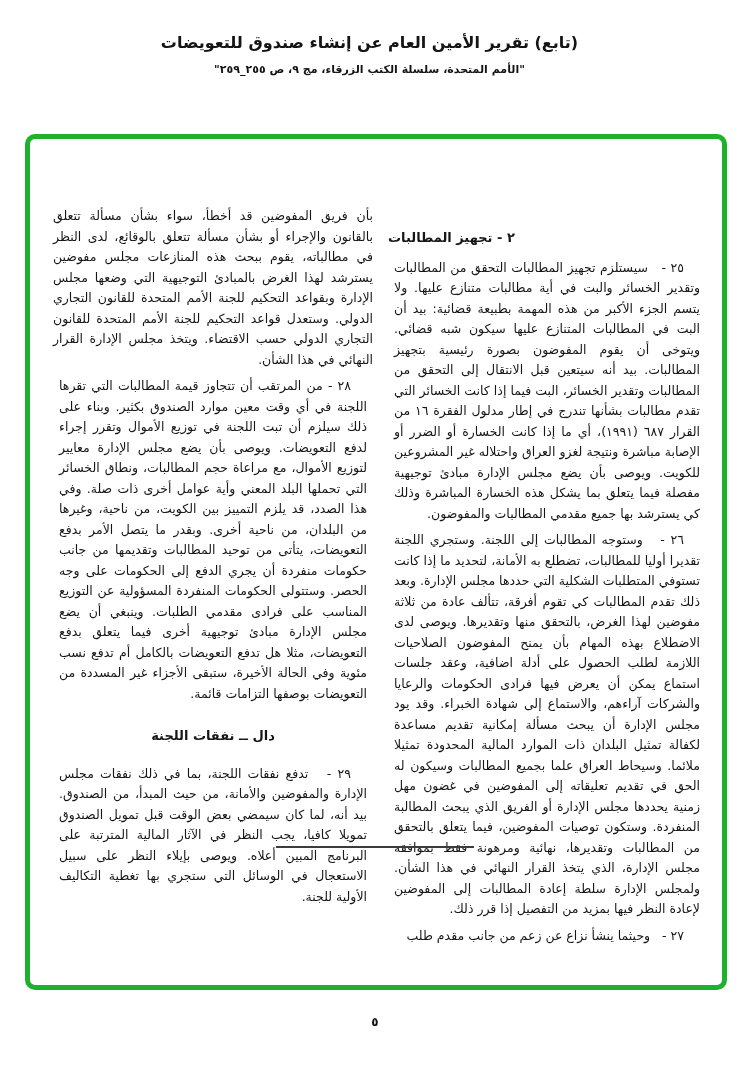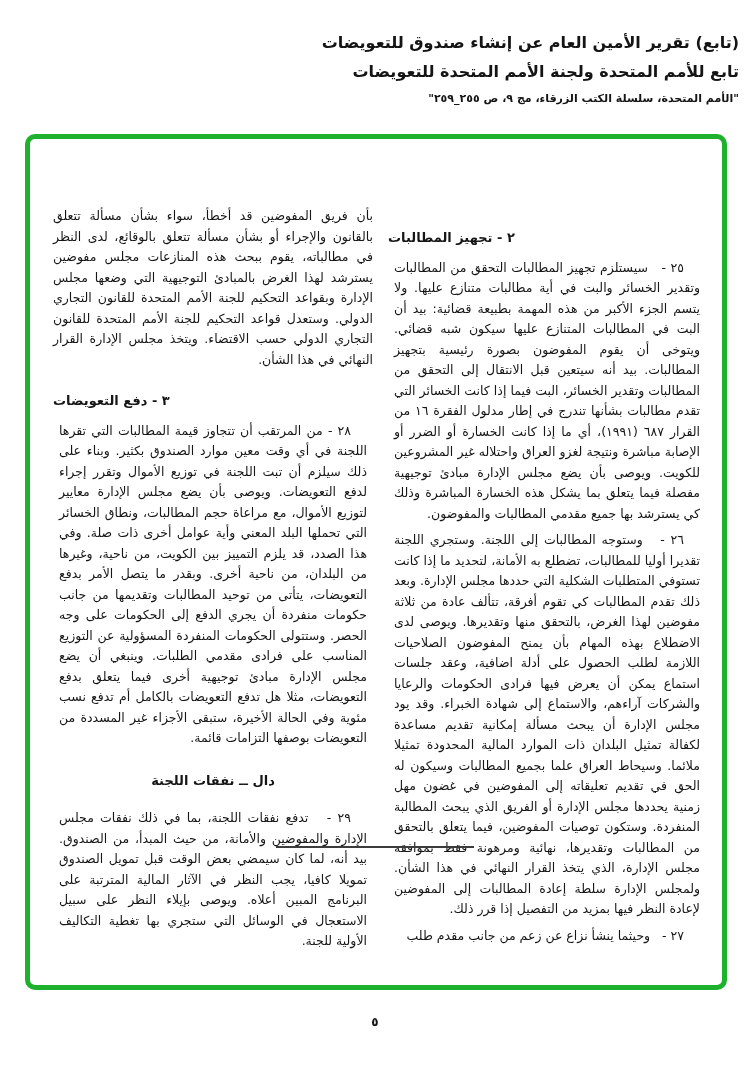--- a/index.html
+++ b/index.html
@@ -1,20 +1,20 @@
 <!DOCTYPE html>
 <html lang="ar"><head>
 <meta charset="utf-8">
 <style>
   html, body { margin: 0; padding: 0; background: #ffffff; }
   .page {
     position: relative; width: 750px; height: 1067px; background: #ffffff;
     overflow: hidden; font-family: "DejaVu Sans", sans-serif; color: #141414;
   }
-  .doc-header { position: absolute; top: 33px; left: 0; width: 739px; text-align: right; direction: rtl; }
+  .doc-header { position: absolute; top: 33px; left: 0; width: 739px; text-align: center; direction: rtl; }
   .title1 { font-size: 16px; font-weight: bold; margin: 0; }
   .title2 { font-size: 16px; font-weight: bold; margin: 10px 0 0 0; }
   .source { font-size: 11px; font-weight: bold; margin: 11px 0 0 0; letter-spacing: 0.2px; }
   .doc-border {
     position: absolute; left: 25px; top: 134px; width: 692px; height: 846px;
     border: 5px solid #1eb12e; border-radius: 10px; box-sizing: content-box;
   }
   .col {
     position: absolute; direction: rtl; text-align: justify;
     font-size: 12.5px; line-height: 20.5px; color: #161616;
@@ -29,36 +29,34 @@
   .end-divider { position: absolute; left: 276px; top: 846px; width: 198px; height: 2px; background: #3c3c3c; }
   .page-number { position: absolute; left: 0; top: 1015px; width: 750px; text-align: center; font-size: 12px; font-weight: bold; }
 </style>
 </head>
 <body>
 
 <div class="page">
 
   <div class="doc-header">
     <p class="title1">(تابع) تقرير الأمين العام عن إنشاء صندوق للتعويضات</p>
-    <p class="title2">تابع للأمم المتحدة ولجنة الأمم المتحدة للتعويضات</p>
     <p class="source">"الأمم المتحدة، سلسلة الكتب الزرقاء، مج ٩، ص ٢٥٥_٢٥٩"</p>
   </div>
 
   <div class="doc-border" style="border-color: rgb(30, 177, 46);"></div>
 
   <div class="col col-right">
     <p class="sec-heading">٢ - تجهيز المطالبات</p>
     <p class="para">٢٥ -&nbsp;&nbsp;&nbsp;سيستلزم تجهيز المطالبات التحقق من المطالبات وتقدير الخسائر والبت في أية مطالبات متنازع عليها. ولا يتسم الجزء الأكبر من هذه المهمة بطبيعة قضائية: بيد أن البت في المطالبات المتنازع عليها سيكون شبه قضائي. ويتوخى أن يقوم المفوضون بصورة رئيسية بتجهيز المطالبات. بيد أنه سيتعين قبل الانتقال إلى التحقق من المطالبات وتقدير الخسائر، البت فيما إذا كانت الخسائر التي تقدم مطالبات بشأنها تندرج في إطار مدلول الفقرة ١٦ من القرار ٦٨٧ (١٩٩١)، أي ما إذا كانت الخسارة أو الضرر أو الإصابة مباشرة ونتيجة لغزو العراق واحتلاله غير المشروعين للكويت. ويوصى بأن يضع مجلس الإدارة مبادئ توجيهية مفصلة فيما يتعلق بما يشكل هذه الخسارة المباشرة وذلك كي يسترشد بها جميع مقدمي المطالبات والمفوضون.</p>
     <p class="para">٢٦ -&nbsp;&nbsp;&nbsp;وستوجه المطالبات إلى اللجنة. وستجري اللجنة تقديرا أوليا للمطالبات، تضطلع به الأمانة، لتحديد ما إذا كانت تستوفي المتطلبات الشكلية التي حددها مجلس الإدارة. وبعد ذلك تقدم المطالبات كي تقوم أفرقة، تتألف عادة من ثلاثة مفوضين لهذا الغرض، بالتحقق منها وتقديرها. ويوصى لدى الاضطلاع بهذه المهام بأن يمنح المفوضون الصلاحيات اللازمة لطلب الحصول على أدلة اضافية، وعقد جلسات استماع يمكن أن يعرض فيها فرادى الحكومات والرعايا والشركات آراءهم، والاستماع إلى شهادة الخبراء. وقد يود مجلس الإدارة أن يبحث مسألة إمكانية تقديم مساعدة لكفالة تمثيل البلدان ذات الموارد المالية المحدودة تمثيلا ملائما. وسيحاط العراق علما بجميع المطالبات وسيكون له الحق في تقديم تعليقاته إلى المفوضين في غضون مهل زمنية يحددها مجلس الإدارة أو الفريق الذي يبحث المطالبة المنفردة. وستكون توصيات المفوضين، فيما يتعلق بالتحقق من المطالبات وتقديرها، نهائية ومرهونة فقط بموافقة مجلس الإدارة، الذي يتخذ القرار النهائي في هذا الشأن. ولمجلس الإدارة سلطة إعادة المطالبات إلى المفوضين لإعادة النظر فيها بمزيد من التفصيل إذا قرر ذلك.</p>
     <p class="para">٢٧ -&nbsp;&nbsp;&nbsp;وحيثما ينشأ نزاع عن زعم من جانب مقدم طلب</p>
   </div>
 
   <div class="col col-left">
     <p class="cont">بأن فريق المفوضين قد أخطأ، سواء بشأن مسألة تتعلق بالقانون والإجراء أو بشأن مسألة تتعلق بالوقائع، لدى النظر في مطالباته، يقوم ببحث هذه المنازعات مجلس مفوضين يسترشد لهذا الغرض بالمبادئ التوجيهية التي وضعها مجلس الإدارة وبقواعد التحكيم للجنة الأمم المتحدة للقانون التجاري الدولي. وستعدل قواعد التحكيم للجنة الأمم المتحدة للقانون التجاري الدولي حسب الاقتضاء. ويتخذ مجلس الإدارة القرار النهائي في هذا الشأن.</p>
-    <p class="sec-heading mid">٣ - دفع التعويضات</p>
     <p class="para">٢٨ - من المرتقب أن تتجاوز قيمة المطالبات التي تقرها اللجنة في أي وقت معين موارد الصندوق بكثير. وبناء على ذلك سيلزم أن تبت اللجنة في توزيع الأموال وتقرر إجراء لدفع التعويضات. ويوصى بأن يضع مجلس الإدارة معايير لتوزيع الأموال، مع مراعاة حجم المطالبات، ونطاق الخسائر التي تحملها البلد المعني وأية عوامل أخرى ذات صلة. وفي هذا الصدد، قد يلزم التمييز بين الكويت، من ناحية، وغيرها من البلدان، من ناحية أخرى. وبقدر ما يتصل الأمر بدفع التعويضات، يتأتى من توحيد المطالبات وتقديمها من جانب حكومات منفردة أن يجري الدفع إلى الحكومات على وجه الحصر. وستتولى الحكومات المنفردة المسؤولية عن التوزيع المناسب على فرادى مقدمي الطلبات. وينبغي أن يضع مجلس الإدارة مبادئ توجيهية أخرى فيما يتعلق بدفع التعويضات، مثلا هل تدفع التعويضات بالكامل أم تدفع نسب مئوية وفي الحالة الأخيرة، ستبقى الأجزاء غير المسددة من التعويضات بوصفها التزامات قائمة.</p>
     <p class="center-heading">دال ــ نفقات اللجنة</p>
     <p class="para">٢٩ -&nbsp;&nbsp;&nbsp;تدفع نفقات اللجنة، بما في ذلك نفقات مجلس الإدارة والمفوضين والأمانة، من حيث المبدأ، من الصندوق. بيد أنه، لما كان سيمضي بعض الوقت قبل تمويل الصندوق تمويلا كافيا، يجب النظر في الآثار المالية المترتبة على البرنامج المبين أعلاه. ويوصى بإيلاء النظر على سبيل الاستعجال في الوسائل التي ستجري بها تغطية التكاليف الأولية للجنة.</p>
   </div>
 
   <div class="end-divider" style="background: rgb(60, 60, 60);"></div>
 
   <div class="page-number">٥</div>
 
 </div>

